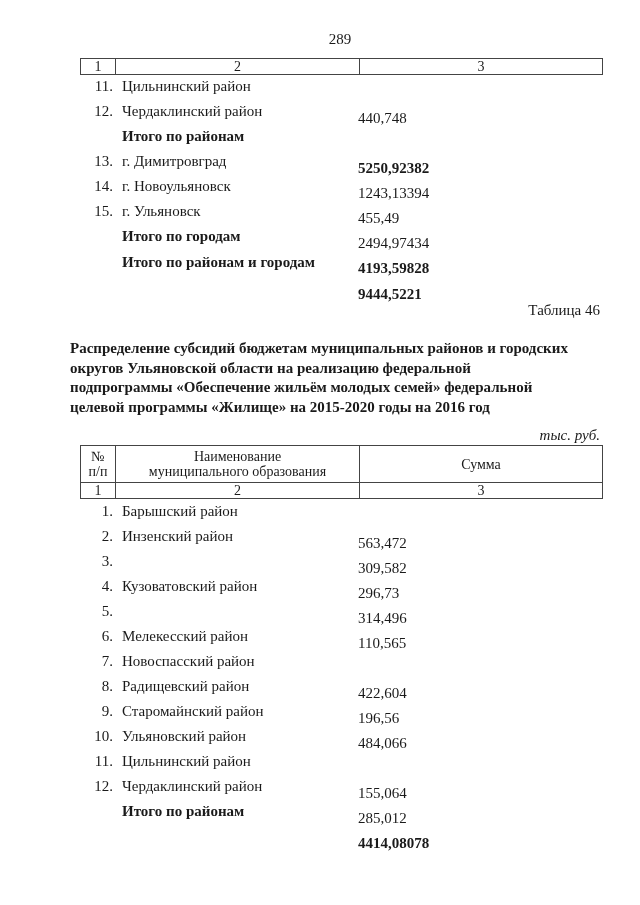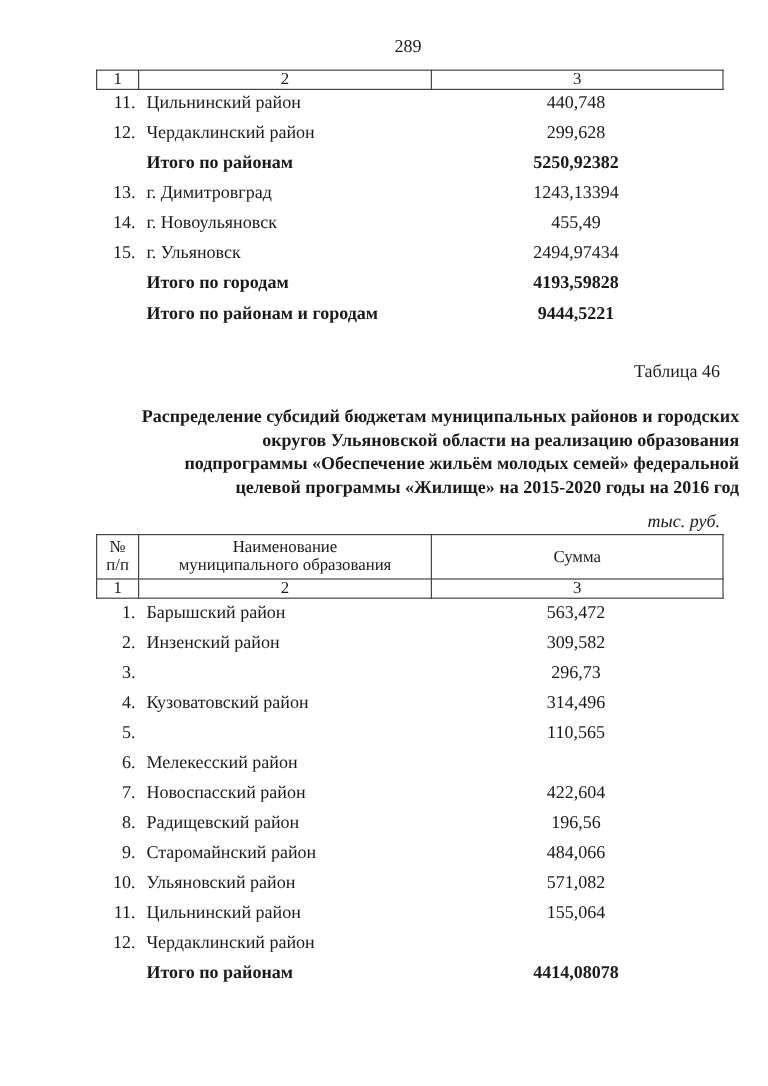--- a/index.html
+++ b/index.html
@@ -5,24 +5,24 @@
   html, body { margin: 0; padding: 0; background: #ffffff; }
   body { width: 640px; height: 905px; position: relative; overflow: hidden;
          font-family: "Liberation Serif", "DejaVu Serif", serif; color: #1a1a1a; }
   .abs { position: absolute; }
   .page-num { left: 0; width: 680px; top: 31px; text-align: center; font-size: 15px; }
   table.grid { position: absolute; border-collapse: collapse; font-size: 14px; }
   table.grid td { border: 1px solid #444; padding: 0; text-align: center; vertical-align: middle; line-height: 15px; }
   .row { position: absolute; left: 80px; width: 522px; height: 25px; font-size: 15px; line-height: 25px; }
   .row .n { position: absolute; left: 0; width: 33px; text-align: right; }
   .row .name { position: absolute; left: 42px; white-space: nowrap; }
-  .row .val { position: absolute; left: 278px; width: 244px; text-align: center; padding-left: 0; }
+  .row .val { position: absolute; left: 278px; width: 244px; padding-left: 0; margin-top: 32px; }
   .row.bold { font-weight: bold; }
   .table-label { right: 40px; top: 302px; font-size: 15px; }
-  .title { left: 70px; width: 546px; top: 339px; text-align: right; font-weight: bold; font-size: 15px; line-height: 19.5px; }
+  .title { left: 70px; width: 546px; top: 339px; text-align: left; font-weight: bold; font-size: 15px; line-height: 19.5px; }
   .units { right: 40px; top: 427px; font-size: 15px; font-style: italic; }
   .hdr td { font-size: 14px; }
 </style>
 </head>
 <body>
 
 <div class="abs page-num">289</div>
 
 <table class="grid" style="left:80px; top:58px; width:523px;">
   <tbody>
@@ -36,21 +36,20 @@
 
 <div>
   <div class="row" style="top:74px;">
     <span class="n">11.</span>
     <span class="name">Цильнинский район</span>
     <span class="val">440,748</span>
   </div>
   <div class="row" style="top:99px;">
     <span class="n">12.</span>
     <span class="name">Чердаклинский район</span>
-    <span class="val">299,628</span>
   </div>
   <div class="row bold" style="top:124px;">
     <span class="n"></span>
     <span class="name">Итого по районам</span>
     <span class="val">5250,92382</span>
   </div>
   <div class="row" style="top:149px;">
     <span class="n">13.</span>
     <span class="name">г. Димитровград</span>
     <span class="val">1243,13394</span>
@@ -74,21 +73,21 @@
     <span class="n"></span>
     <span class="name">Итого по районам и городам</span>
     <span class="val">9444,5221</span>
   </div>
 </div>
 
 <div class="abs table-label">Таблица 46</div>
 
 <div class="abs title">
   <div>Распределение субсидий бюджетам муниципальных районов и городских</div>
-  <div>округов Ульяновской области на реализацию образования</div>
+  <div>округов Ульяновской области на реализацию федеральной</div>
   <div>подпрограммы «Обеспечение жильём молодых семей» федеральной</div>
   <div>целевой программы «Жилище» на 2015-2020 годы на 2016 год</div>
 </div>
 
 <div class="abs units">тыс. руб.</div>
 
 <table class="grid hdr" style="left:80px; top:445px; width:523px;">
   <tbody>
       <tr style="height:37px;">
     <td style="width:34px;">
@@ -148,29 +147,29 @@
     <span class="val">196,56</span>
   </div>
   <div class="row" style="top:699px;">
     <span class="n">9.</span>
     <span class="name">Старомайнский район</span>
     <span class="val">484,066</span>
   </div>
   <div class="row" style="top:724px;">
     <span class="n">10.</span>
     <span class="name">Ульяновский район</span>
-    <span class="val">571,082</span>
   </div>
   <div class="row" style="top:749px;">
     <span class="n">11.</span>
     <span class="name">Цильнинский район</span>
     <span class="val">155,064</span>
   </div>
   <div class="row" style="top:774px;">
     <span class="n">12.</span>
     <span class="name">Чердаклинский район</span>
+    <span class="val">285,012</span>
   </div>
   <div class="row bold" style="top:799px;">
     <span class="n"></span>
     <span class="name">Итого по районам</span>
     <span class="val">4414,08078</span>
   </div>
 </div>
 
 </body></html>

